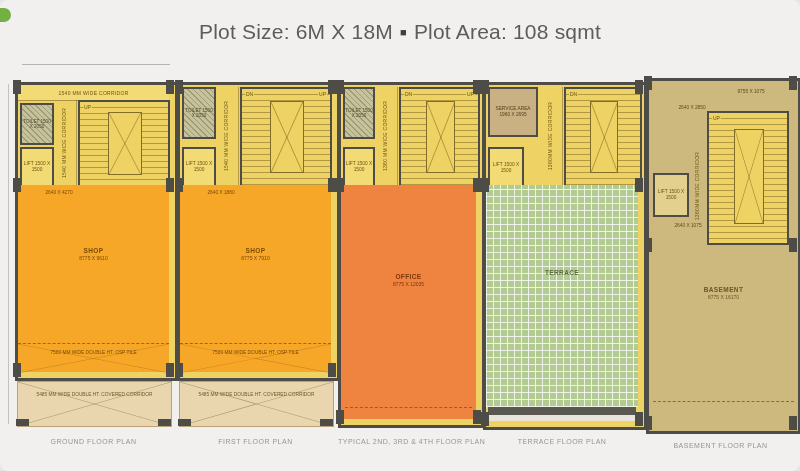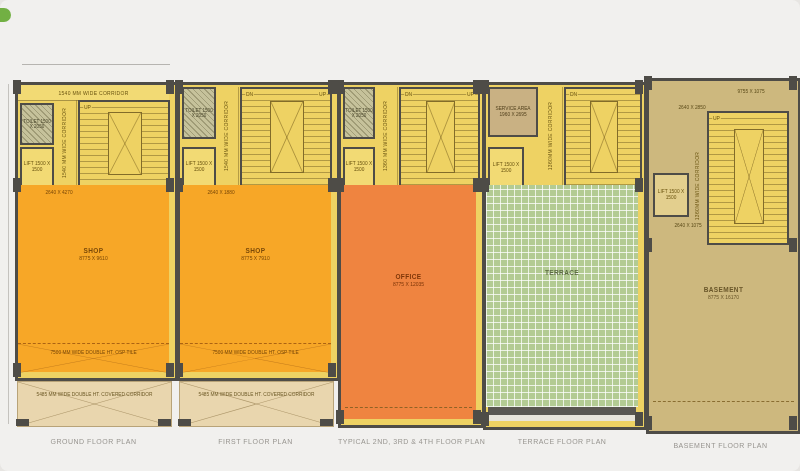--- a/index.html
+++ b/index.html
@@ -59,20 +59,23 @@
   .dim-free{position:absolute;font-size:4.8px;color:#5e4e1c;text-align:center;}
   .dashline{position:absolute;border-top:1px dashed rgba(120,90,30,.8);}
   .darkbar{position:absolute;background:#5a5751;}
 </style>
 </head>
 <body>
 
 <div id="stage">
   <div class="corner-accent"></div>
 
+  <div class="title">
+    <span>Plot Size: 6M X 18M</span><span class="sq">■</span><span>Plot Area: 108 sqmt</span>
+  </div>
 
   <div class="dimline-h" style="left:22px;top:64px;width:148px;"></div>
   <div class="dimline-v" style="left:8px;top:84px;height:340px;"></div>
 
   <div class="plan" style="left:15px;top:82px;width:157px;height:380px;">
     <div class="built" style="left:0;top:0;width:157px;height:293px;">
       <div class="abs corr-band" style="left:0;top:0;width:151px;height:15px;">
         <span>1540 MM WIDE CORRIDOR</span>
       </div>
       <div class="abs toilet hatch" style="left:2px;top:18px;width:30px;height:38px;">

